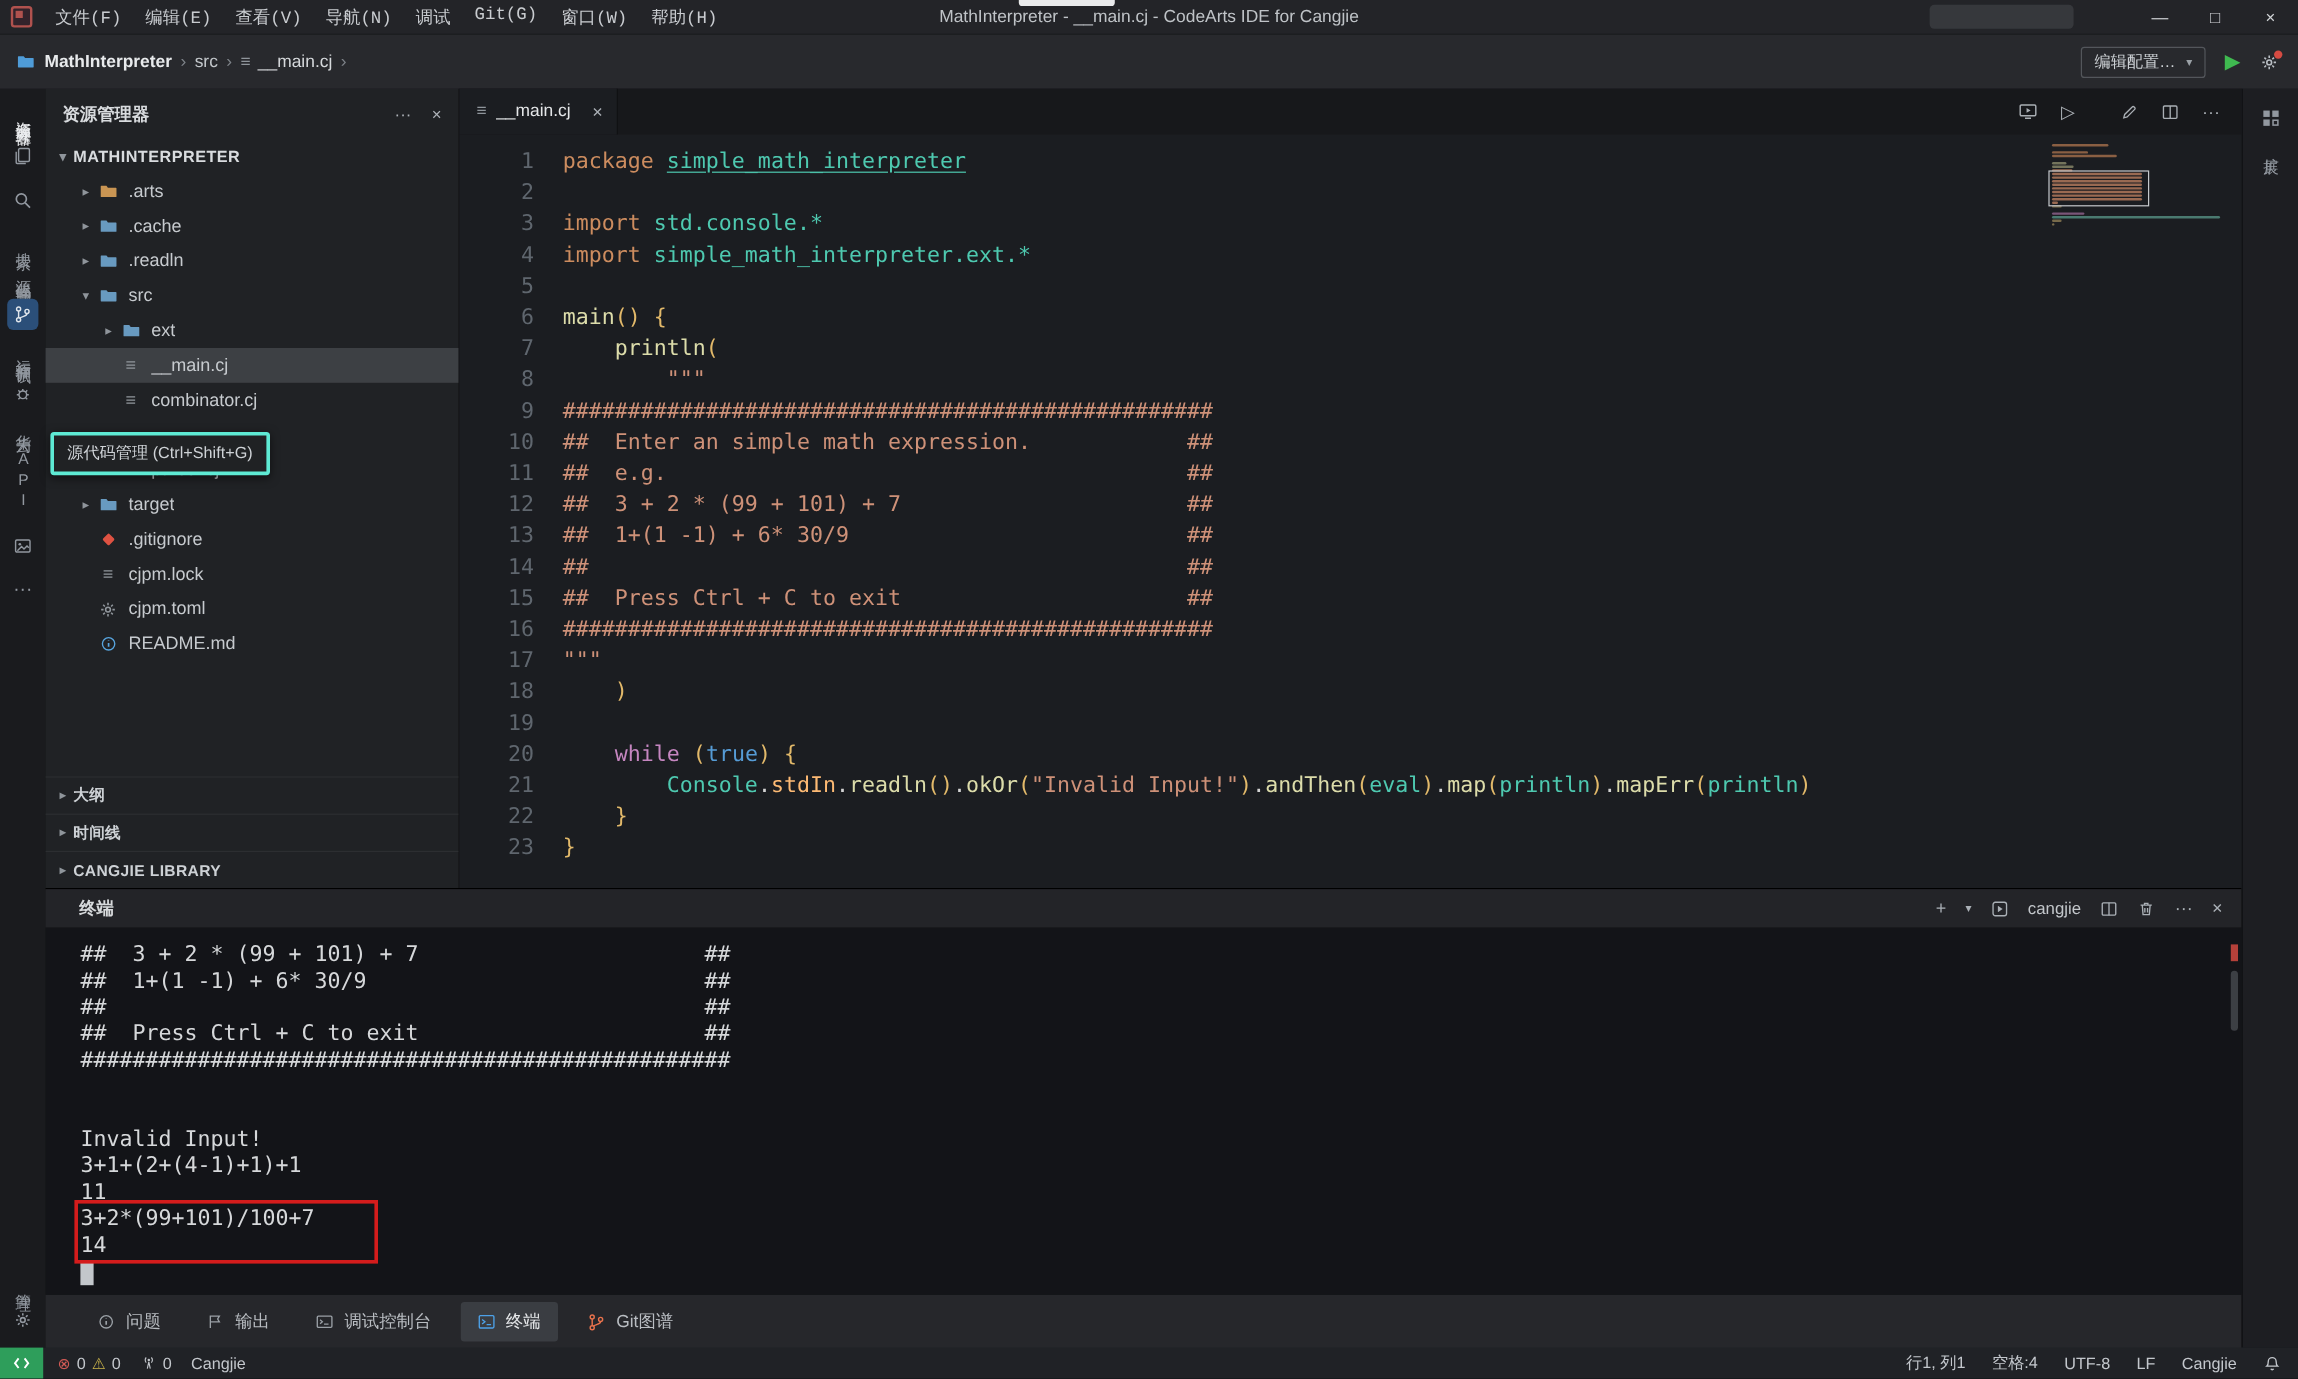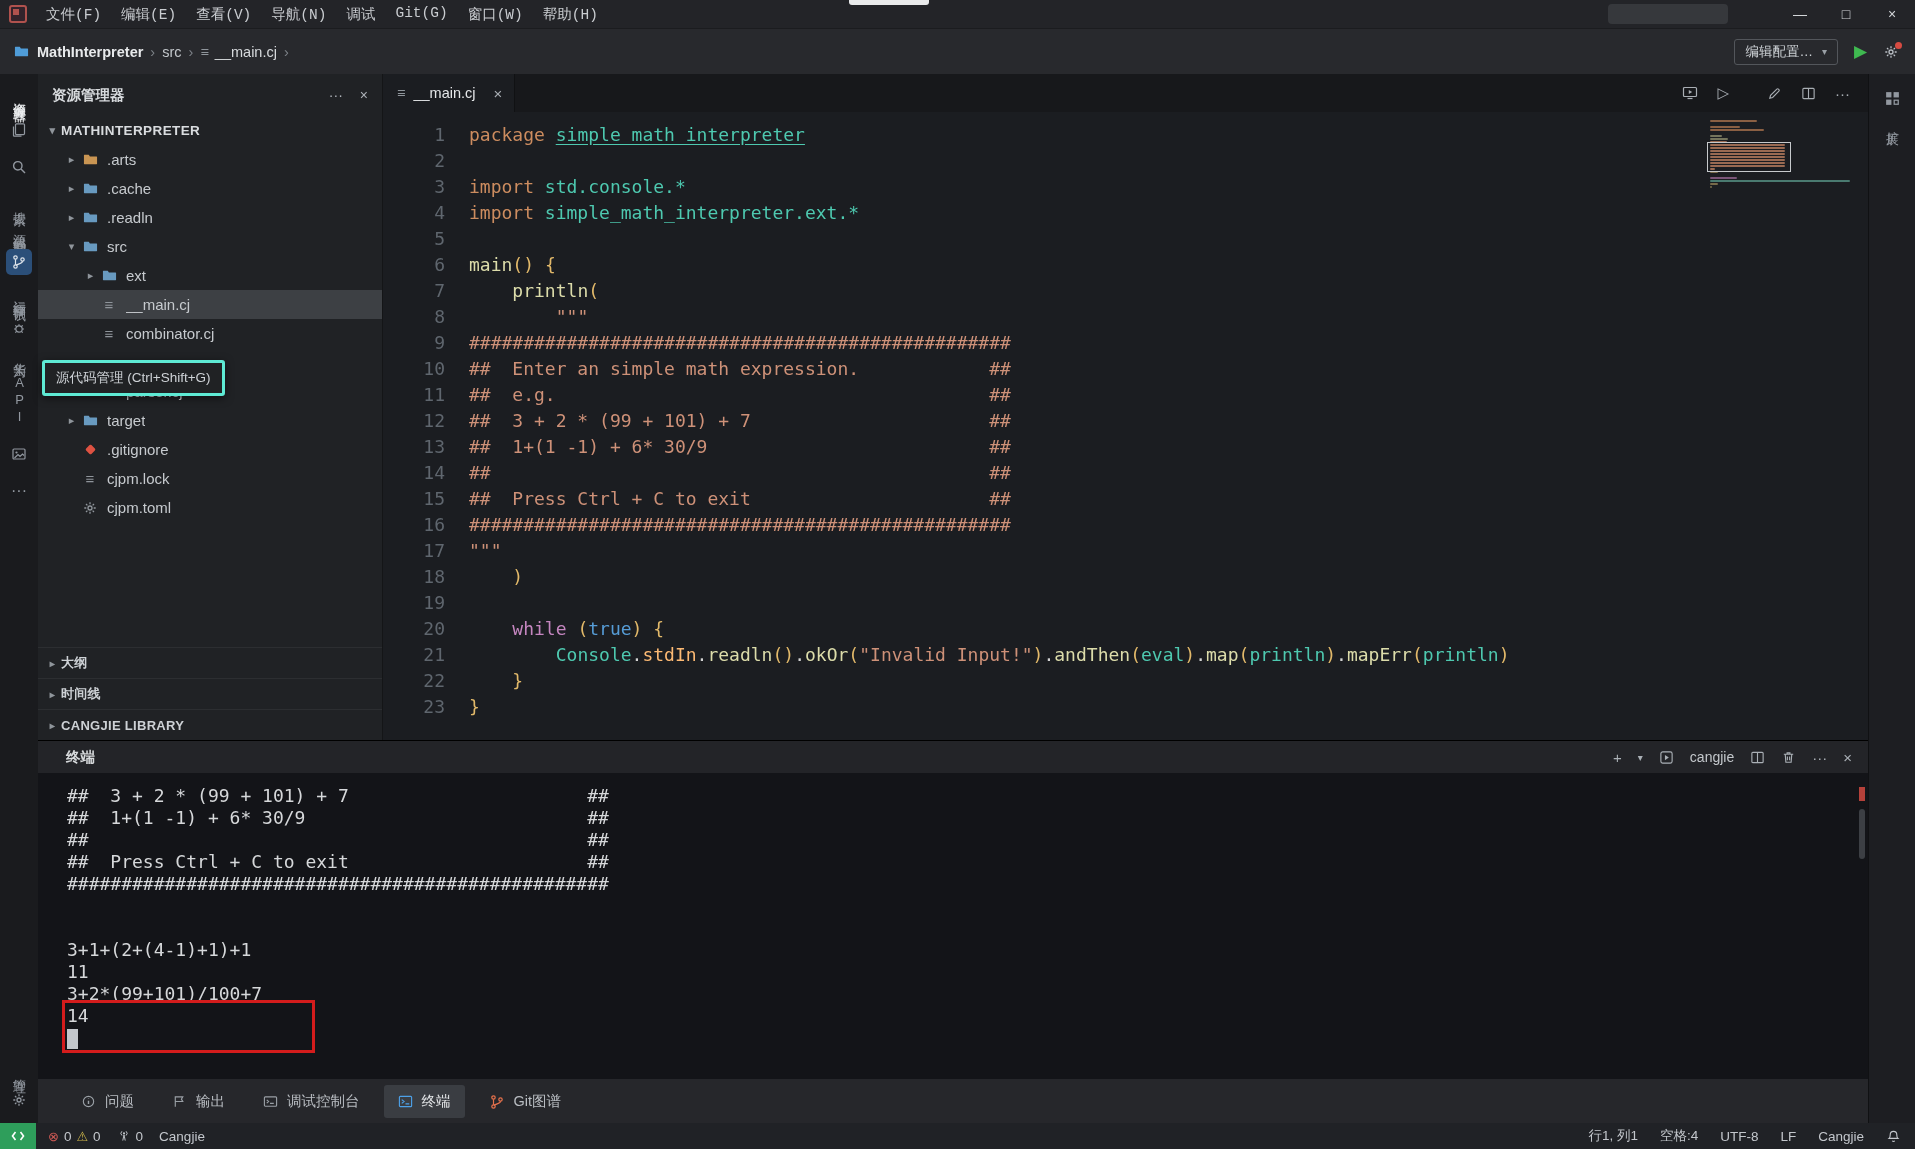--- a/index.html
+++ b/index.html
@@ -123,20 +123,21 @@
         <span class="menu-item">文件(F)</span>
         <span class="menu-item">编辑(E)</span>
         <span class="menu-item">查看(V)</span>
         <span class="menu-item">导航(N)</span>
         <span class="menu-item">调试</span>
         <span class="menu-item">Git(G)</span>
         <span class="menu-item">窗口(W)</span>
         <span class="menu-item">帮助(H)</span>
       </div>
     <div class="tb-strip"></div>
+    <div class="tb-title">MathInterpreter - __main.cj - CodeArts IDE for Cangjie</div>
     <div class="tb-widget"></div>
     <div class="win-controls">
       <span class="winbtn">—</span>
       <span class="winbtn">□</span>
       <span class="winbtn">×</span>
     </div>
   </div>
 
   <div class="toolbar">
     <span class="crumb-ficon">
@@ -329,20 +330,30 @@
               </div>
               <div class="tree-row" style="padding-left: 25px;">
                 <span class="chev">&nbsp;</span>
                 <span class="ticon" style="color: rgb(144, 150, 156);">
                   <svg width="16" height="16" viewBox="0 0 16 16">
                     <circle cx="8" cy="8" r="2" fill="none" stroke="currentColor" stroke-width="1.3"></circle>
                     <path d="M8 2.3v2M8 11.7v2M2.3 8h2M11.7 8h2M4 4l1.4 1.4M10.6 10.6L12 12M12 4l-1.4 1.4M5.4 10.6L4 12" stroke="currentColor" stroke-width="1.3"></path>
                   </svg>
                 </span>
                 <span class="tlabel">cjpm.toml</span>
+              </div>
+              <div class="tree-row" style="padding-left: 25px;">
+                <span class="chev">&nbsp;</span>
+                <span class="ticon" style="color: rgb(88, 166, 224);">
+                  <svg width="15" height="15" viewBox="0 0 16 16">
+                    <circle cx="8" cy="8" r="5.5" fill="none" stroke="currentColor" stroke-width="1.2"></circle>
+                    <path d="M8 7.2v3.4M8 4.9v.4" stroke="currentColor" stroke-width="1.5"></path>
+                  </svg>
+                </span>
+                <span class="tlabel">README.md</span>
               </div>
             </div>
           <div class="sb-sections">
             <div class="sb-section">
                 <span class="chev">▸</span>
                 <span>大纲</span>
               </div>
             <div class="sb-section">
                 <span class="chev">▸</span>
                 <span>时间线</span>
@@ -472,20 +483,21 @@
         </div>
         <div class="term-body">
           <div class="term-lines">
               <div class="trow">##  3 + 2 * (99 + 101) + 7                      ##</div>
               <div class="trow">##  1+(1 -1) + 6* 30/9                          ##</div>
               <div class="trow">##                                              ##</div>
               <div class="trow">##  Press Ctrl + C to exit                      ##</div>
               <div class="trow">##################################################</div>
               <div class="trow">&nbsp;</div>
               <div class="trow">&nbsp;</div>
+              <div class="trow">Invalid Input!</div>
               <div class="trow">3+1+(2+(4-1)+1)+1</div>
               <div class="trow">11</div>
               <div class="trow">3+2*(99+101)/100+7</div>
               <div class="trow">14</div>
               <div class="tcursor"></div>
             </div>
           <div class="term-redbox" style="top: 227px; height: 53px;"></div>
           <div class="term-scroll-mark"></div>
           <div class="term-scroll-thumb"></div>
         </div>

